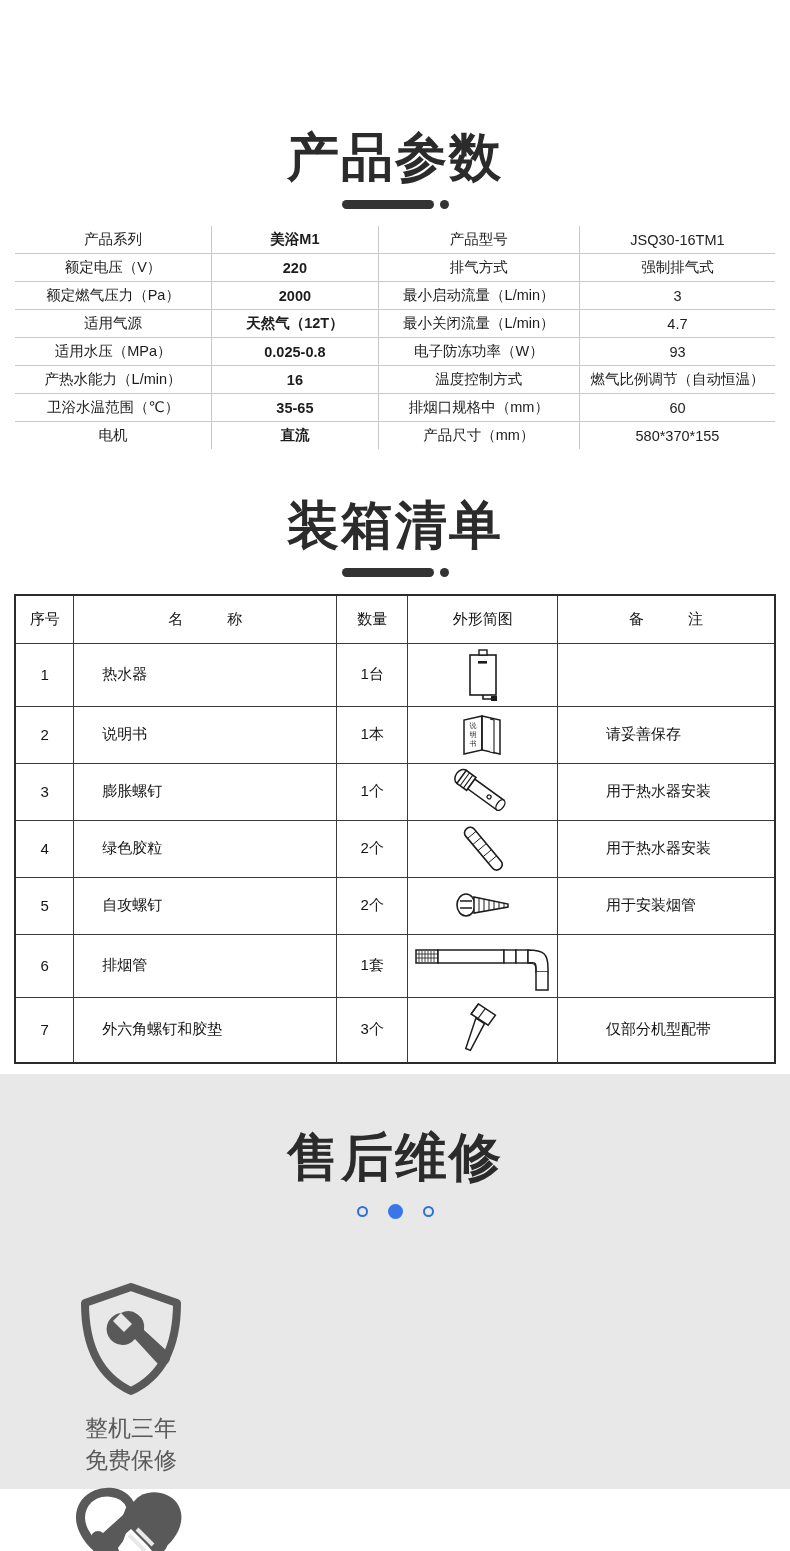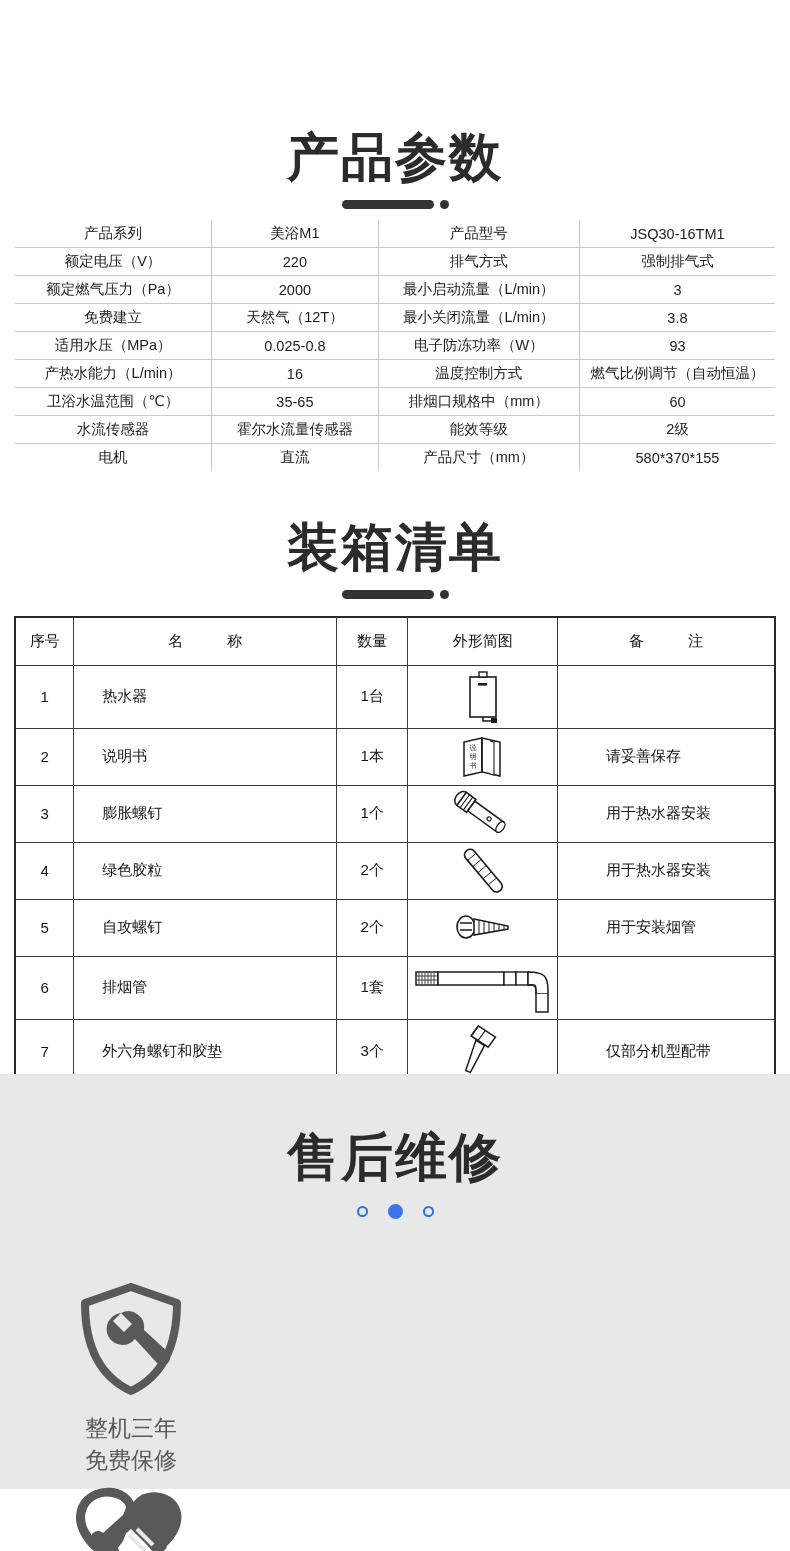--- a/index.html
+++ b/index.html
@@ -66,21 +66,21 @@
     border: 1px solid #c9c9c9;
     height: 28px;
     text-align: center;
     vertical-align: middle;
     font-size: 14.5px;
     color: #1d1d1d;
     white-space: nowrap;
     font-family: "Liberation Sans", "DejaVu Sans", sans-serif;
   }
   table.spec td.k1 { width: 194px; }
-  table.spec td.v1 { width: 164px; }
+  table.spec td.v1 { width: 164px; font-weight: bold; }
   table.spec td.k2 { width: 198px; }
   table.spec td.v2 { width: 193px; }
 
   
   .pack-wrap { margin: 0 14px; }
   table.pack {
     width: 762px;
     border-collapse: collapse;
     border: 2px solid #2b2b2b;
     background: #fff;
@@ -173,21 +173,21 @@
 <div class="page">
 
   <div class="section-head" style="padding-top:128px;">
     <div class="section-title">产品参数</div>
     <div class="title-rule">
       <span class="bar"></span>
       <span class="dot"></span>
     </div>
   </div>
 
-  <div class="spec-wrap" style="margin-top:10px;">
+  <div class="spec-wrap" style="margin-top:16px;">
     <table class="spec">
       <tbody id="spec-body">
           <tr>
             <td class="k1">产品系列</td>
             <td class="v1">美浴M1</td>
             <td class="k2">产品型号</td>
             <td class="v2">JSQ30-16TM1</td>
           </tr>
           <tr>
             <td class="k1">额定电压（V）</td>
@@ -195,48 +195,42 @@
             <td class="k2">排气方式</td>
             <td class="v2">强制排气式</td>
           </tr>
           <tr>
             <td class="k1">额定燃气压力（Pa）</td>
             <td class="v1">2000</td>
             <td class="k2">最小启动流量（L/min）</td>
             <td class="v2">3</td>
           </tr>
           <tr>
-            <td class="k1">免费建立</td>
+            <td class="k1">适用气源</td>
             <td class="v1">天然气（12T）</td>
             <td class="k2">最小关闭流量（L/min）</td>
-            <td class="v2">3.8</td>
+            <td class="v2">4.7</td>
           </tr>
           <tr>
             <td class="k1">适用水压（MPa）</td>
             <td class="v1">0.025-0.8</td>
             <td class="k2">电子防冻功率（W）</td>
             <td class="v2">93</td>
           </tr>
           <tr>
             <td class="k1">产热水能力（L/min）</td>
             <td class="v1">16</td>
             <td class="k2">温度控制方式</td>
             <td class="v2">燃气比例调节（自动恒温）</td>
           </tr>
           <tr>
             <td class="k1">卫浴水温范围（℃）</td>
             <td class="v1">35-65</td>
             <td class="k2">排烟口规格中（mm）</td>
             <td class="v2">60</td>
-          </tr>
-          <tr>
-            <td class="k1">水流传感器</td>
-            <td class="v1">霍尔水流量传感器</td>
-            <td class="k2">能效等级</td>
-            <td class="v2">2级</td>
           </tr>
           <tr>
             <td class="k1">电机</td>
             <td class="v1">直流</td>
             <td class="k2">产品尺寸（mm）</td>
             <td class="v2">580*370*155</td>
           </tr>
         </tbody>
     </table>
   </div>

